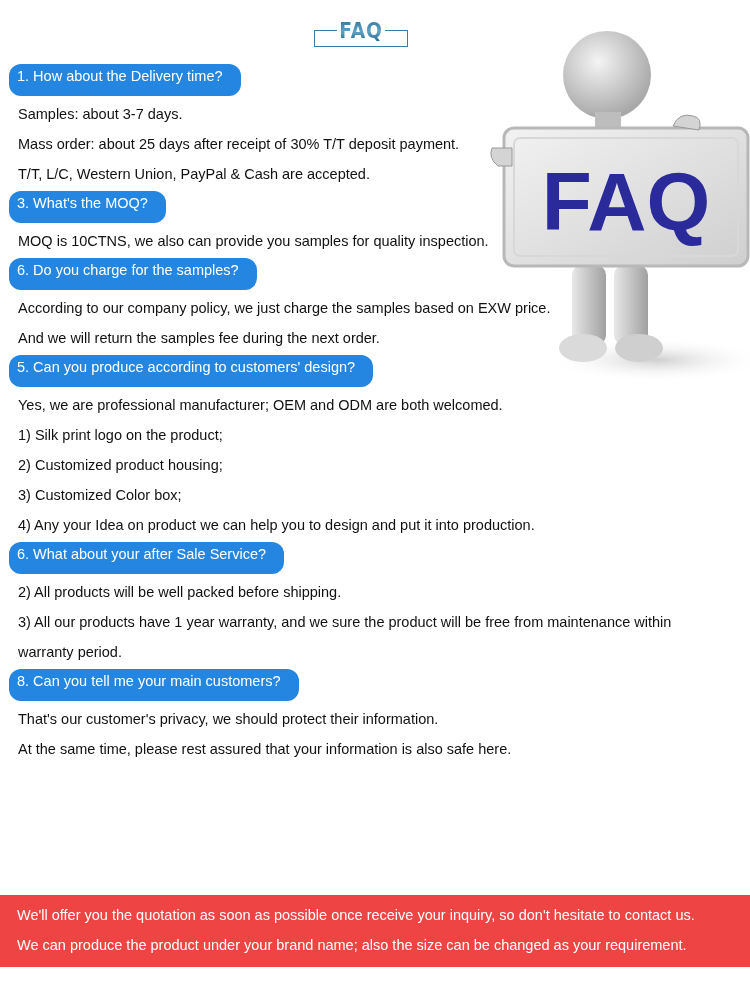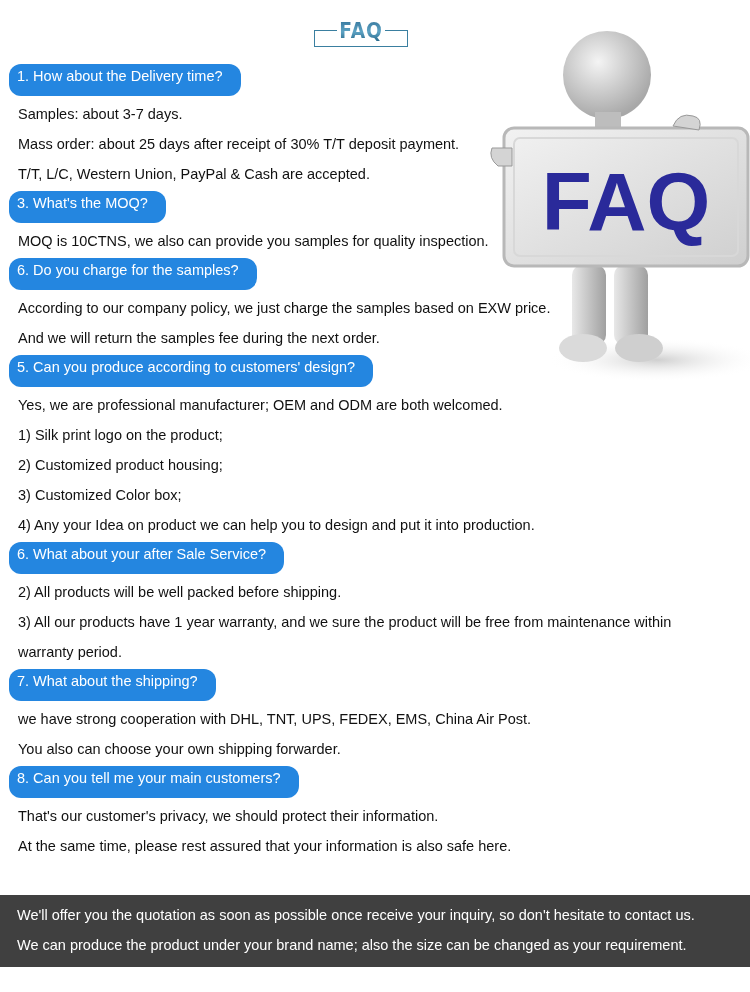--- a/index.html
+++ b/index.html
@@ -8,21 +8,21 @@
   .title-line { position:absolute; top:14px; height:16px; border-top:1.5px solid #3a7fa0; }
   .title-line.l { left:0; width:22px; border-left:1.5px solid #3a7fa0; }
   .title-line.r { right:0; width:22px; border-right:1.5px solid #3a7fa0; }
   .title-bottom { position:absolute; left:0; right:0; top:30px; border-top:1.5px solid #3a7fa0; }
   .title-text { position:absolute; left:0; right:0; top:2px; text-align:center; font-family:"DejaVu Sans", sans-serif; font-weight:bold; font-size:22px; letter-spacing:1px;
     background:linear-gradient(#2f6f95 0%, #5ea3c4 55%, #1d5e80 100%); -webkit-background-clip:text; background-clip:text; color:transparent; transform:scaleX(0.85); }
   .content { position:absolute; left:9px; top:62px; width:740px; }
   .q { display:inline-block; background:#2486e0; color:#fff; font-size:14.5px; height:32px; line-height:24px; padding:0 18px 0 8px; border-radius:12px 12px 12px 12px; margin:2px 0 3px 0; }
   .a { font-size:14.5px; line-height:30px; height:30px; padding-left:9px; white-space:nowrap; color:#111; }
   .figure { position:absolute; left:487px; top:30px; width:263px; height:350px; }
-  .footer { position:absolute; left:0; top:895px; width:750px; height:72px; background:#404040; color:#fff; font-size:14.5px; }
+  .footer { position:absolute; left:0; top:895px; width:750px; height:72px; background:#ef4444; color:#fff; font-size:14.5px; }
   .footer div { position:absolute; left:17px; white-space:nowrap; }
 </style>
 </head>
 <body>
 
 <div class="title-wrap">
   <div class="title-line l"></div>
   <div class="title-line r"></div>
   <div class="title-bottom"></div>
   <div class="title-text">FAQ</div>
@@ -87,25 +87,20 @@
     <div class="a">3) Customized Color box;</div>
     <div class="a">4) Any your Idea on product we can help you to design and put it into production.</div>
   </div>
   <div>
     <div class="q">6. What about your after Sale Service?</div>
     <div class="a">2) All products will be well packed before shipping.</div>
     <div class="a">3) All our products have 1 year warranty, and we sure the product will be free from maintenance within</div>
     <div class="a">warranty period.</div>
   </div>
   <div>
-    <div class="q">7. What about the shipping?</div>
-    <div class="a">we have strong cooperation with DHL, TNT, UPS, FEDEX, EMS, China Air Post.</div>
-    <div class="a">You also can choose your own shipping forwarder.</div>
-  </div>
-  <div>
     <div class="q">8. Can you tell me your main customers?</div>
     <div class="a">That's our customer's privacy, we should protect their information.</div>
     <div class="a">At the same time, please rest assured that your information is also safe here.</div>
   </div>
 </div>
 
 <div class="footer">
   <div style="top:12px;">We'll offer you the quotation as soon as possible once receive your inquiry, so don't hesitate to contact us.</div>
   <div style="top:42px;">We can produce the product under your brand name; also the size can be changed as your requirement.</div>
 </div>

